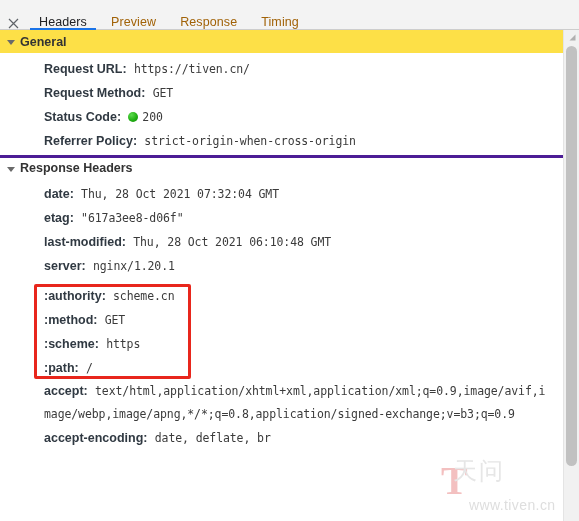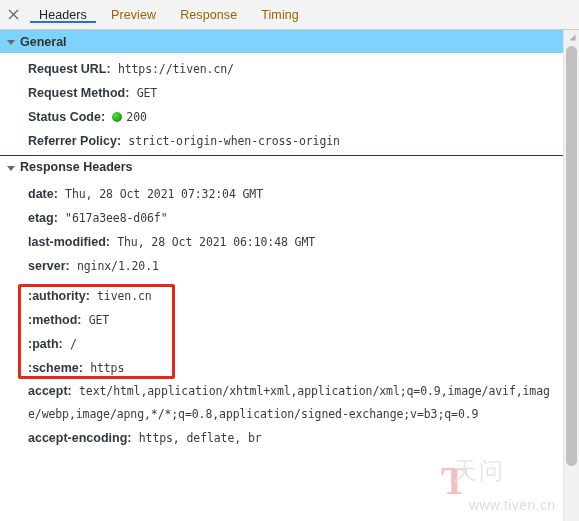--- a/index.html
+++ b/index.html
@@ -18,21 +18,21 @@
     -webkit-font-smoothing: antialiased;
   }
 
   
   .tabbar {
     position: relative;
     height: 30px;
     background: #f3f3f3;
     border-bottom: 1px solid #cdcdcd;
     display: flex;
-    align-items: center;
+    align-items: flex-end;
     box-sizing: border-box;
   }
   .close-btn {
     width: 27px;
     display: flex;
     align-items: center;
     justify-content: center;
     cursor: default;
   }
   .close-btn svg { display: block; }
@@ -85,40 +85,41 @@
     align-items: center;
     height: 23px;
     padding-left: 7px;
     font-weight: bold;
     font-size: 12.5px;
     color: #333333;
     box-sizing: border-box;
     cursor: default;
   }
   .section-head.shaded {
-    background: #7dd3fc;
+    background: #fde047;
   }
   .section-head.ruled {
-    border-top: 1px solid #4c1d95;
+    border-top: 3px solid #4c1d95;
     background: #ffffff;
   }
   .tri {
     display: inline-block;
     width: 0;
     height: 0;
     border-left: 4.5px solid transparent;
     border-right: 4.5px solid transparent;
     border-top: 5px solid #6a6a6a;
     margin-right: 5px;
     position: relative;
     top: 1px;
   }
 
   .rows {
     padding: 4px 0 2px 0;
+    margin-left: 16px;
   }
   .row {
     padding: 0 6px 0 28px;
     line-height: 24px;
     font-family: "DejaVu Sans Mono", "Liberation Mono", monospace;
     font-size: 12px;
     color: #303942;
     word-break: break-all;
     cursor: default;
   }
@@ -306,41 +307,41 @@
       <div class="row">
         <span class="k">server:</span>
         <span class="v">nginx/1.20.1</span>
       </div>
     </div>
 
     <div class="rows annot-wrap">
       <div class="annot-box"></div>
       <div class="row">
         <span class="k">:authority:</span>
-        <span class="v">tiven.cn</span>
+        <span class="v">scheme.cn</span>
       </div>
       <div class="row">
         <span class="k">:method:</span>
         <span class="v">GET</span>
       </div>
       <div class="row">
+        <span class="k">:scheme:</span>
+        <span class="v">https</span>
+      </div>
+      <div class="row">
         <span class="k">:path:</span>
         <span class="v">/</span>
-      </div>
-      <div class="row">
-        <span class="k">:scheme:</span>
-        <span class="v">https</span>
       </div>
       <div class="row wrap">
         <span class="k">accept:</span>
         <span class="v">text/html,application/xhtml+xml,application/xml;q=0.9,image/avif,image/webp,image/apng,*/*;q=0.8,application/signed-exchange;v=b3;q=0.9</span>
       </div>
       <div class="row">
         <span class="k">accept-encoding:</span>
-        <span class="v">https, deflate, br</span>
+        <span class="v">date, deflate, br</span>
       </div>
     </div>
 
   </div>
 
   <div class="scrollbar">
     <div class="sb-arrow">
       <span>
         <svg width="9" height="7" viewBox="0 0 9 7" aria-hidden="true">
           <path d="M8.5 6.5 L8.5 0.5 L2.5 6.5 Z" fill="#b0b0b0"></path>

